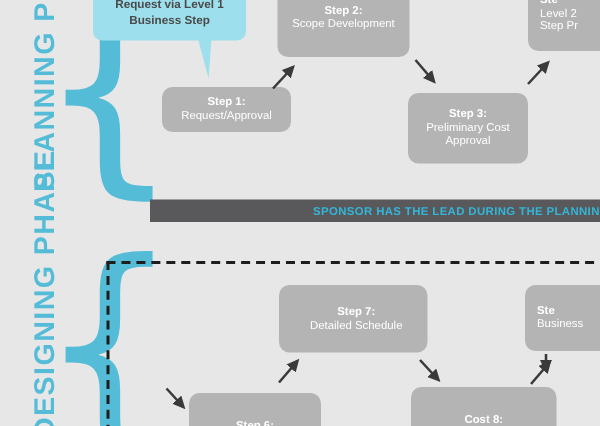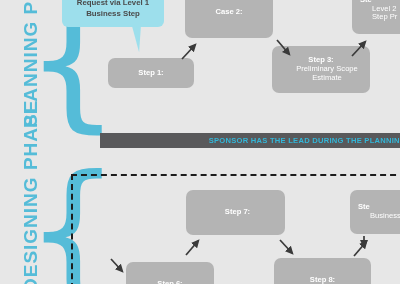--- a/index.html
+++ b/index.html
@@ -39,21 +39,21 @@
     display:flex;
     flex-direction:column;
     align-items:center;
     justify-content:center;
     text-align:center;
     padding:4px 6px;
     box-sizing:border-box;
     line-height:1.18;
   }
   .step-title{font-size:7.6px;font-weight:bold;display:block;}
-  .step-sub{font-size:7.6px;font-weight:normal;display:block;margin-left:12px;}
+  .step-sub{font-size:7.6px;font-weight:normal;display:block;}
 
   
   .callout{
     position:absolute;
     background:#9ddfec;
     border-radius:6px;
     color:#4a4a4a;
     text-align:center;
     font-size:7.8px;
     font-weight:bold;
@@ -117,29 +117,31 @@
   <div class="phase-brace" style="left:25px; top:155px; font-size:150px;">{</div>
 
   <div class="callout" style="left:62px; top:-10px; width:102px; height:37px;">
     <span>Request via Level 1</span>
     <span>Business Step</span>
   </div>
   <div class="callout-tail" style="left:131px; top:26px; transform:rotate(4deg);"></div>
 
   <div class="step-box" style="left:108px; top:58px; width:86px; height:30px;">
     <span class="step-title">Step 1:</span>
+    <span class="step-sub">Request/Approval</span>
   </div>
 
   <div class="step-box" style="left:185px; top:-14px; width:88px; height:52px;">
-    <span class="step-title">Case 2:</span>
-  </div>
-
-  <div class="step-box" style="left:272px; top:46px; width:98px; height:47px;">
+    <span class="step-title">Step 2:</span>
+    <span class="step-sub">Scope Development</span>
+  </div>
+
+  <div class="step-box" style="left:272px; top:62px; width:80px; height:47px;">
     <span class="step-title">Step 3:</span>
-    <span class="step-sub">Preliminary Scope Estimate</span>
+    <span class="step-sub">Preliminary Cost Approval</span>
   </div>
 
   <div class="step-box" style="left:352px; top:-16px; width:90px; height:50px; align-items:flex-start; text-align:left; padding-left:8px;">
     <span class="step-title">Ste</span>
     <span class="step-sub">Level 2</span>
     <span class="step-sub">Step Pr</span>
   </div>
 
   <div class="arrow" style="left:180px; top:40px;">
     <svg width="22" height="22" viewBox="0 0 22 22">
@@ -179,24 +181,25 @@
   </div>
 
   <div class="dashed-region" style="left:71px; top:174px; width:345px; height:125px;"></div>
 
   <div class="step-box" style="left:126px; top:262px; width:88px; height:45px;">
     <span class="step-title">Step 6:</span>
   </div>
 
   <div class="step-box" style="left:186px; top:190px; width:99px; height:45px;padding-left:10px;">
     <span class="step-title">Step 7:</span>
+    <span class="step-sub">Detailed Schedule</span>
   </div>
 
   <div class="step-box" style="left:274px; top:258px; width:97px; height:45px;">
-    <span class="step-title">Step 8:</span>
+    <span class="step-title">Cost 8:</span>
   </div>
 
   <div class="step-box" style="left:350px; top:190px; width:88px; height:44px; align-items:flex-start; text-align:left; padding-left:8px;">
     <span class="step-title">Ste</span>
     <span class="step-sub">Business</span>
   </div>
 
   <div class="arrow" style="left:184px; top:237px;">
     <svg width="22" height="22" viewBox="0 0 22 22">
       <defs>

